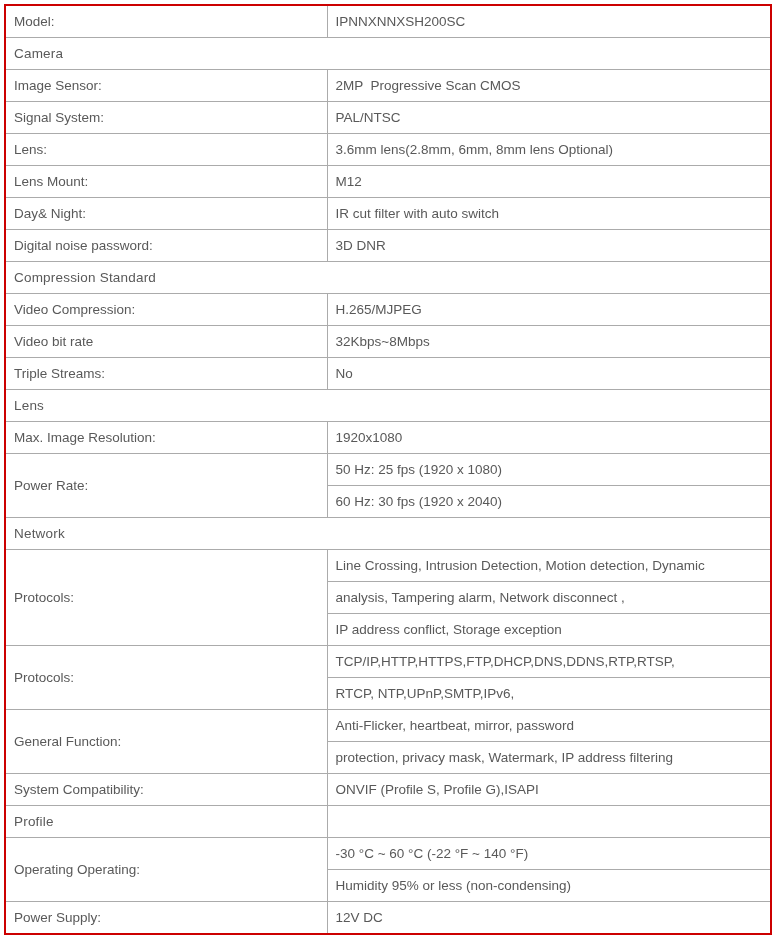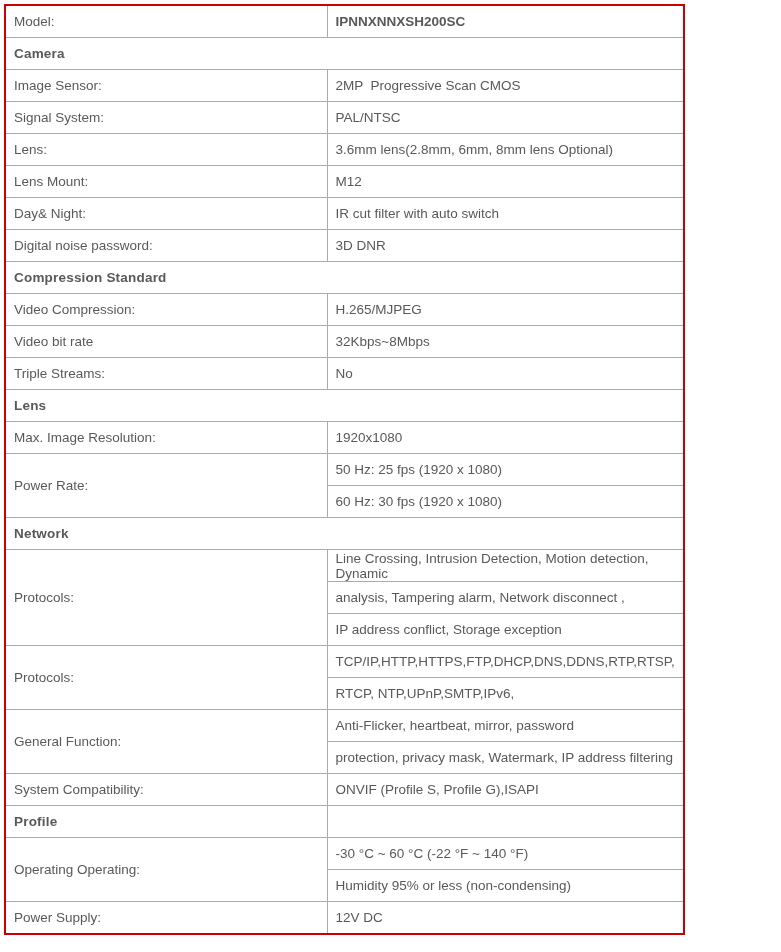--- a/index.html
+++ b/index.html
@@ -12,55 +12,54 @@
     width: 781px;
     height: 952px;
     overflow: hidden;
   }
   .wrap {
     padding: 4px 4px 0 4px;
   }
   table.spec {
     border-collapse: collapse;
     table-layout: fixed;
-    width: 681px;
+    width: 768px;
     border: 2px solid #cc0000;
     background: #ffffff;
   }
   table.spec col.c1 { width: 322px; }
   table.spec td {
     border: 1px solid #ababab;
     color: #595959;
     font-size: 13.5px;
     padding: 0 8px;
     height: 31px;
     vertical-align: middle;
     overflow: hidden;
     white-space: pre-wrap;
   }
   td.section-header {
-    font-weight: bold;
+    font-weight: normal;
     font-size: 17.5px;
     color: #333333;
     height: 33px;
     letter-spacing: 0.2px;
   }
   td.model-label {
     color: #333333;
     font-size: 14.5px;
     height: 34px;
     vertical-align: top;
     padding-top: 6px;
   }
   td.model-value {
     font-size: 16px;
     color: #595959;
     vertical-align: bottom;
     padding-bottom: 5px;
-    font-weight: bold;
   }
   td.label-cell { }
   td.value-cell { }
 </style>
 </head>
 <body>
 
 <div class="wrap">
   <table class="spec">
     <colgroup>
@@ -119,21 +118,21 @@
         </tr>
         <tr>
           <td class="label-cell">Max. Image Resolution:</td>
           <td class="value-cell">1920x1080</td>
         </tr>
         <tr>
           <td class="label-cell" rowspan="2">Power Rate:</td>
           <td class="value-cell">50 Hz: 25 fps (1920 x 1080)</td>
         </tr>
         <tr>
-          <td class="value-cell">60 Hz: 30 fps (1920 x 1080)</td>
+          <td class="value-cell">60 Hz: 30 fps (1920 x 2040)</td>
         </tr>
         <tr>
           <td class="section-header" colspan="2">Network</td>
         </tr>
         <tr>
           <td class="label-cell" rowspan="3">Protocols:</td>
           <td class="value-cell">Line Crossing, Intrusion Detection, Motion detection, Dynamic</td>
         </tr>
         <tr>
           <td class="value-cell">analysis, Tampering alarm, Network disconnect ,</td>

